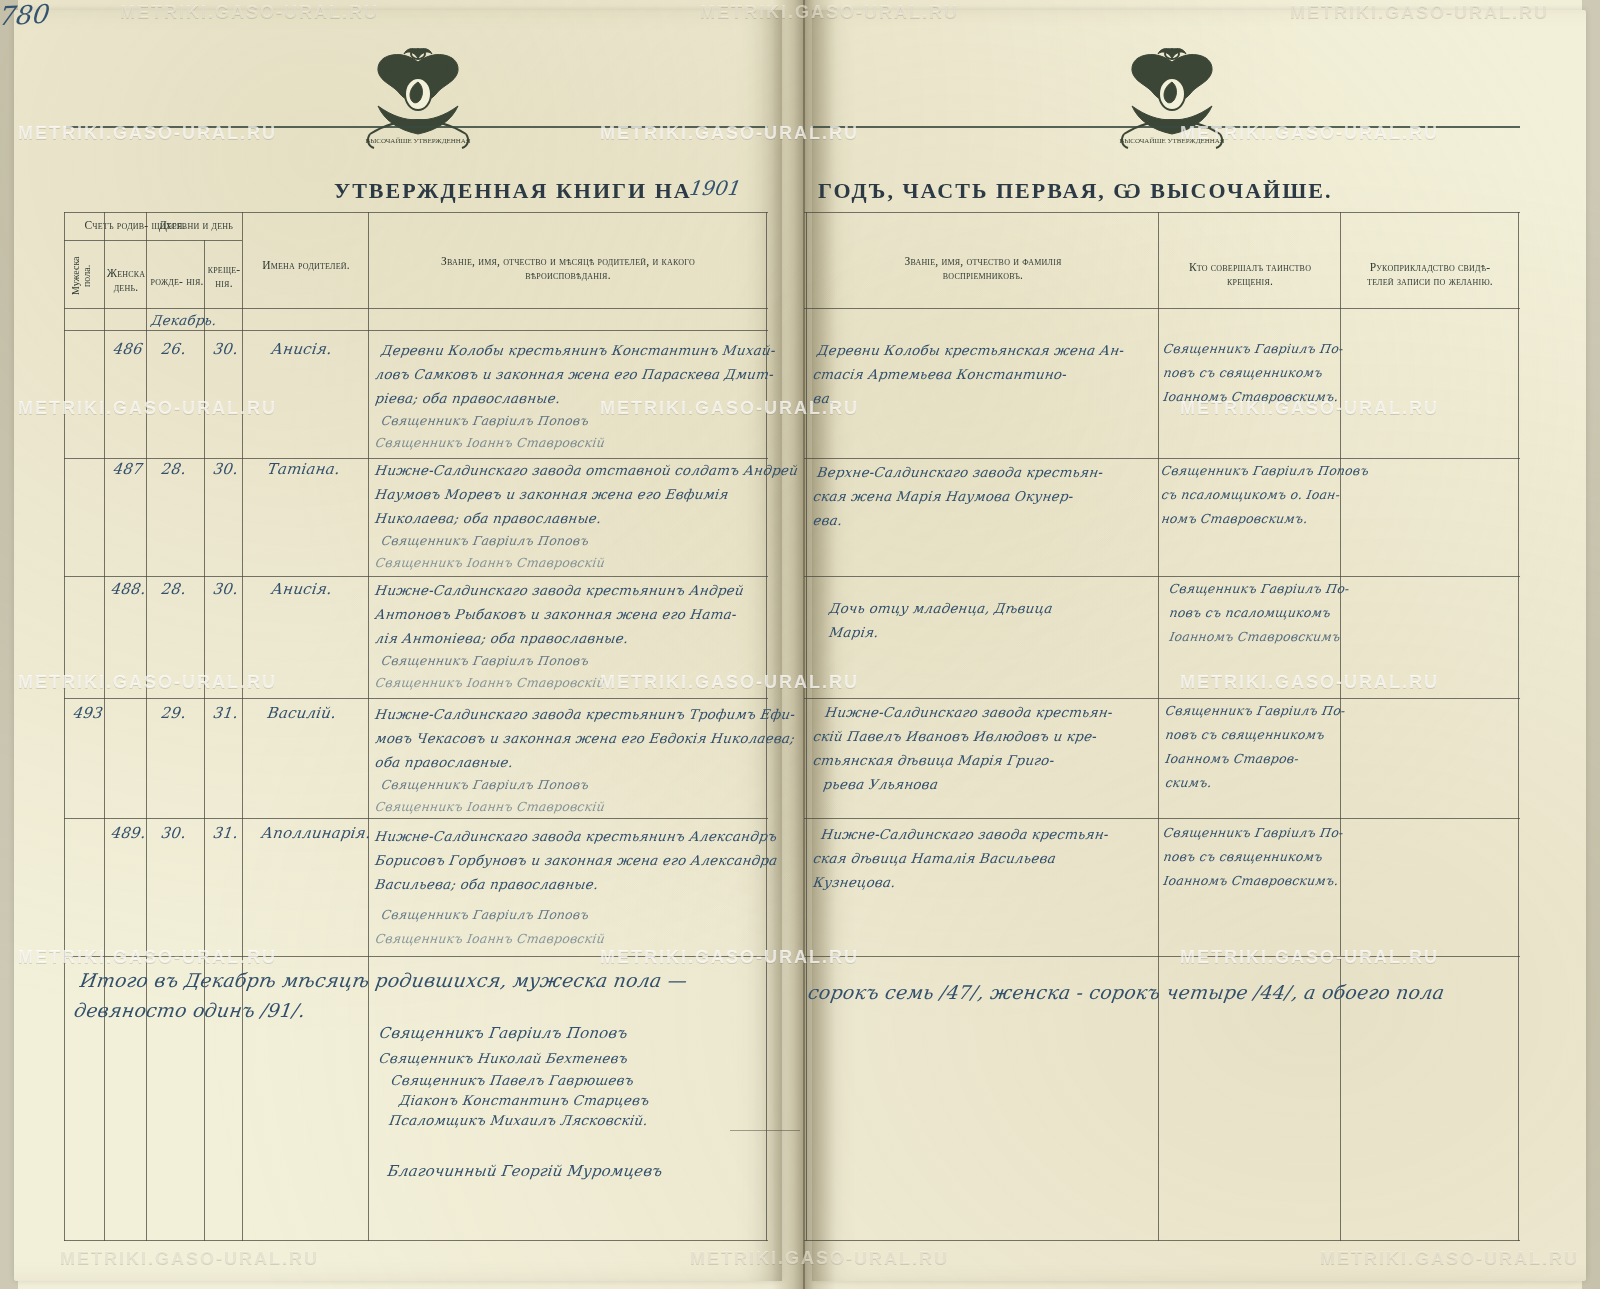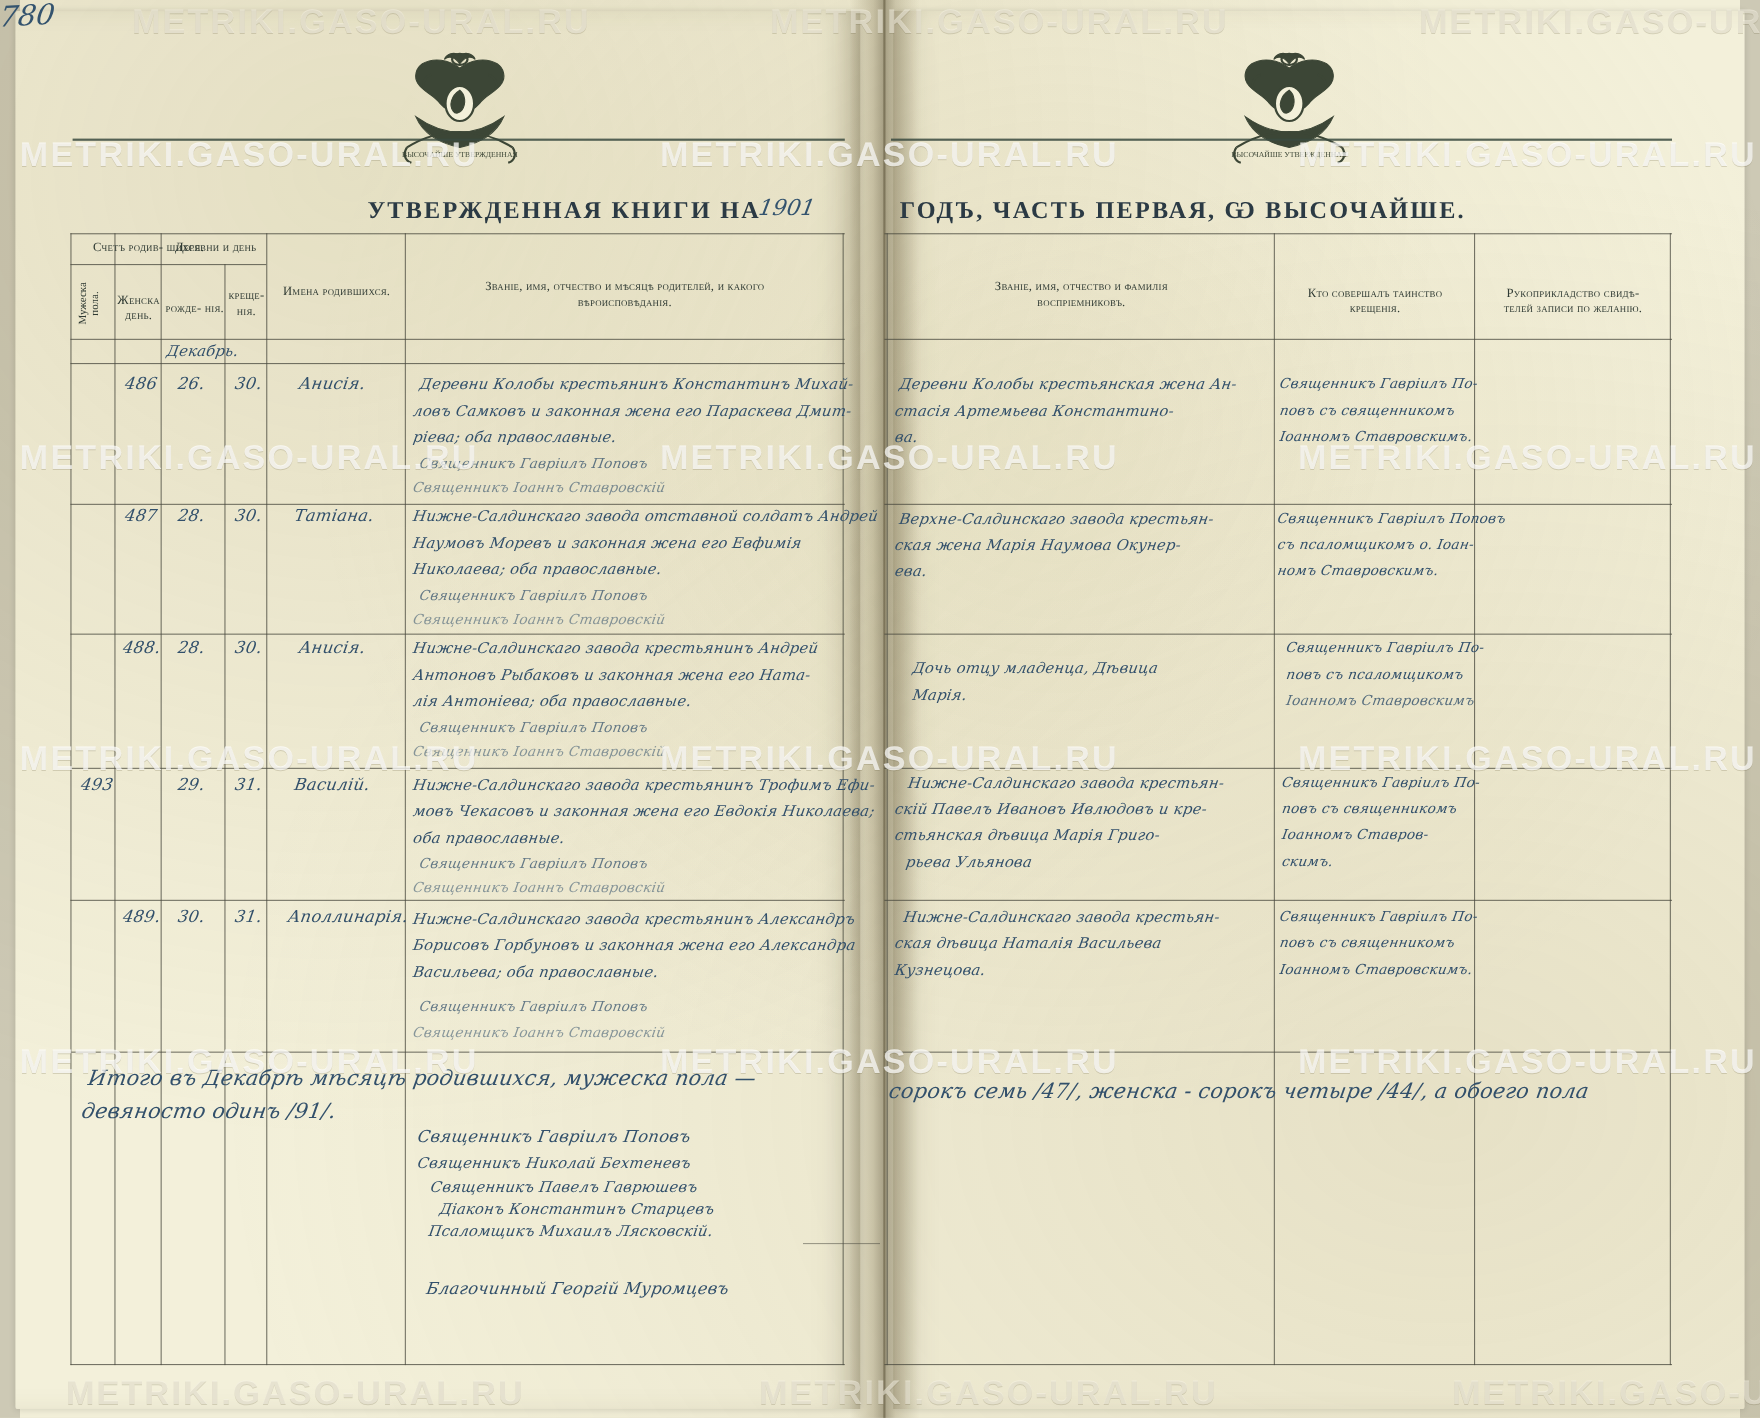--- a/index.html
+++ b/index.html
@@ -42,21 +42,21 @@
     background:
       radial-gradient(ellipse at 20% 12%, rgba(176,160,110,.18), rgba(0,0,0,0) 55%),
       radial-gradient(ellipse at 82% 78%, rgba(176,160,110,.16), rgba(0,0,0,0) 60%),
       radial-gradient(ellipse at 60% 30%, rgba(210,200,160,.15), rgba(0,0,0,0) 50%);
     mix-blend-mode:multiply;
   }
   
   .wm{
     position:absolute;color:rgba(255,255,255,.72);
     font-family:"Liberation Sans", sans-serif;font-weight:bold;
-    font-size:31px;letter-spacing:2px;white-space:nowrap;
+    font-size:18px;letter-spacing:2px;white-space:nowrap;
     text-shadow:0 1px 0 rgba(120,110,80,.25);
     pointer-events:none;user-select:none;
   }
   .wm.dark{color:rgba(245,243,230,.55);}
   .hand{
     font-family:"DejaVu Serif", serif;
     font-style:italic;color:#32506b;
     font-size:15px;line-height:1.5;
     letter-spacing:.2px;
     transform:skewX(-9deg);
@@ -196,21 +196,21 @@
 <div class="colhead" style="left:150px;top:218px;width:92px;">Деревни
 и день</div>
 <div class="rot" style="left:70px;top:248px;height:56px;width:32px;">Мужеска
 пола.</div>
 <div class="colhead" style="left:106px;top:266px;width:40px;">Женска
 день.</div>
 <div class="colhead" style="left:150px;top:274px;width:54px;">рожде-
 нія.</div>
 <div class="colhead" style="left:206px;top:262px;width:36px;">креще-
 нія.</div>
-<div class="colhead" style="left:246px;top:258px;width:120px;">Имена родившихся.</div>
+<div class="colhead" style="left:246px;top:258px;width:120px;">Имена родителей.</div>
 <div class="colhead" style="left:372px;top:254px;width:392px;white-space:pre-line;">Званіе, имя, отчество и мѣсяцѣ родителей, и какого
 вѣроисповѣданія.</div>
 <div class="colhead" style="left:810px;top:254px;width:346px;white-space:pre-line;">Званіе, имя, отчество и фамилія
 воспріемниковъ.</div>
 <div class="colhead" style="left:1162px;top:260px;width:176px;white-space:pre-line;">Кто совершалъ таинство
 крещенія.</div>
 <div class="colhead" style="left:1344px;top:260px;width:172px;white-space:pre-line;">Рукоприкладство свидѣ-
 телей записи по желанію.</div>
 <div class="hand sm" style="position:absolute;left:150px;top:310px;">Декабрь.</div>
 

